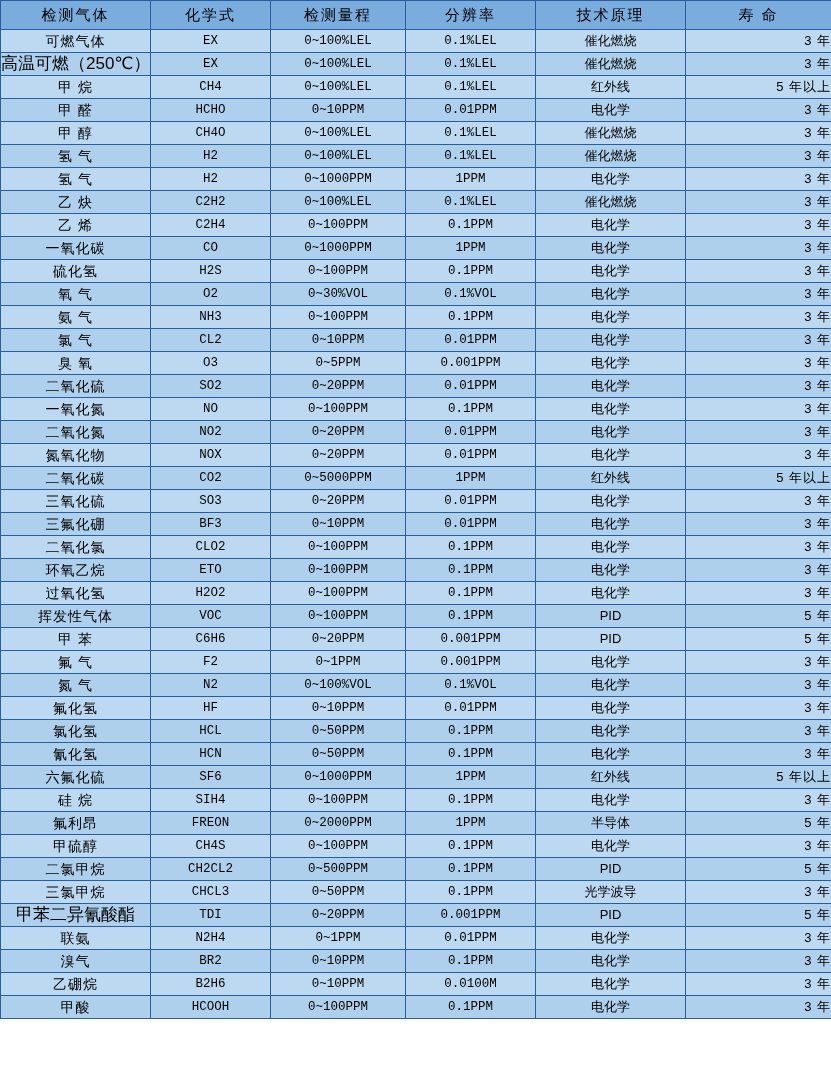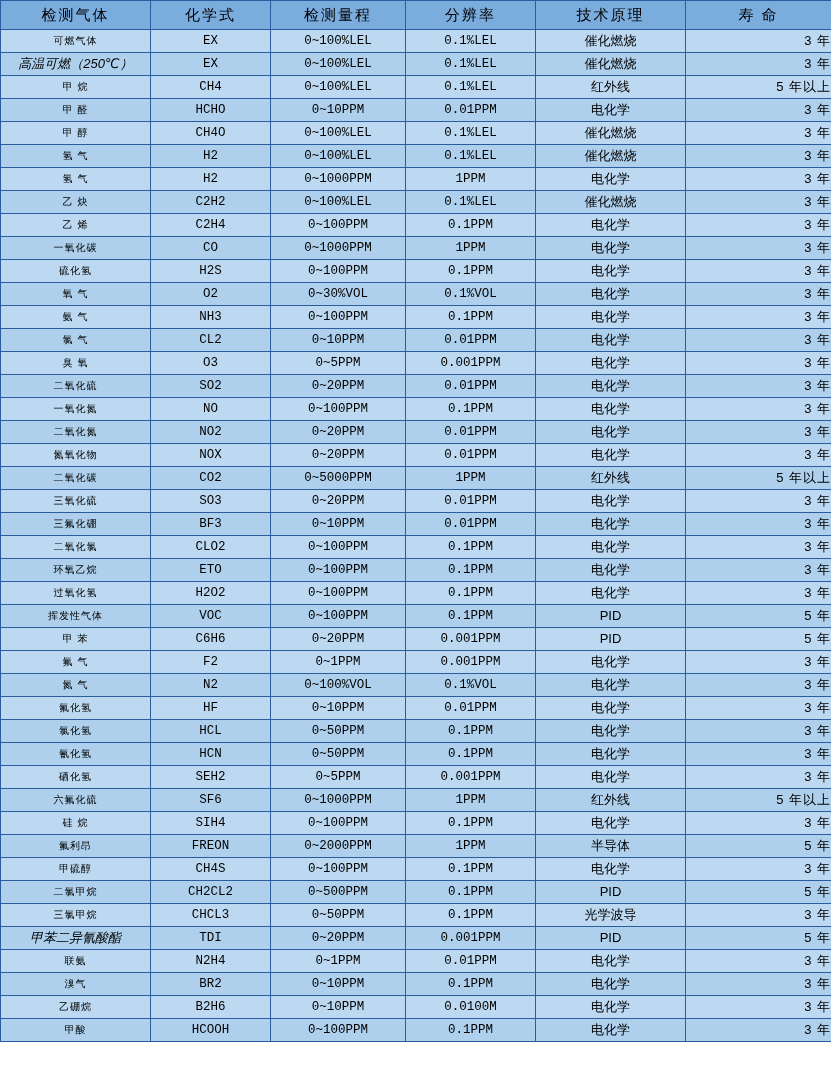--- a/index.html
+++ b/index.html
@@ -43,27 +43,26 @@
     letter-spacing: 2px;
   }
   #gas-table tbody tr td {
     background: #bcd9f1;
     font-size: 13px;
   }
   #gas-table tbody tr.alt td {
     background: #aed0ec;
   }
   #gas-table tbody td.col-name {
-    font-size: 10px;
+    font-size: 14px;
     letter-spacing: 1px;
   }
   #gas-table tbody td.col-name.tight {
     letter-spacing: 0;
-    font-size: 13px;
-    font-style: italic;
+    font-size: 17px;
   }
   #gas-table tbody td.mono {
     font-family: "Liberation Mono", "DejaVu Sans Mono", monospace;
     font-size: 12.5px;
   }
   #gas-table tbody td.life {
     font-size: 13px;
     letter-spacing: 1px;
     text-align: right;
   }
@@ -340,28 +339,20 @@
         <td class="life">3 年</td>
       </tr>
       <tr class="alt">
         <td class="col-name">氰化氢</td>
         <td class="mono">HCN</td>
         <td class="mono">0~50PPM</td>
         <td class="mono">0.1PPM</td>
         <td>电化学</td>
         <td class="life">3 年</td>
       </tr>
-      <tr>
-        <td class="col-name">硒化氢</td>
-        <td class="mono">SEH2</td>
-        <td class="mono">0~5PPM</td>
-        <td class="mono">0.001PPM</td>
-        <td>电化学</td>
-        <td class="life">3 年</td>
-      </tr>
       <tr class="alt">
         <td class="col-name">六氟化硫</td>
         <td class="mono">SF6</td>
         <td class="mono">0~1000PPM</td>
         <td class="mono">1PPM</td>
         <td>红外线</td>
         <td class="life">5 年以上</td>
       </tr>
       <tr>
         <td class="col-name">硅 烷</td>

